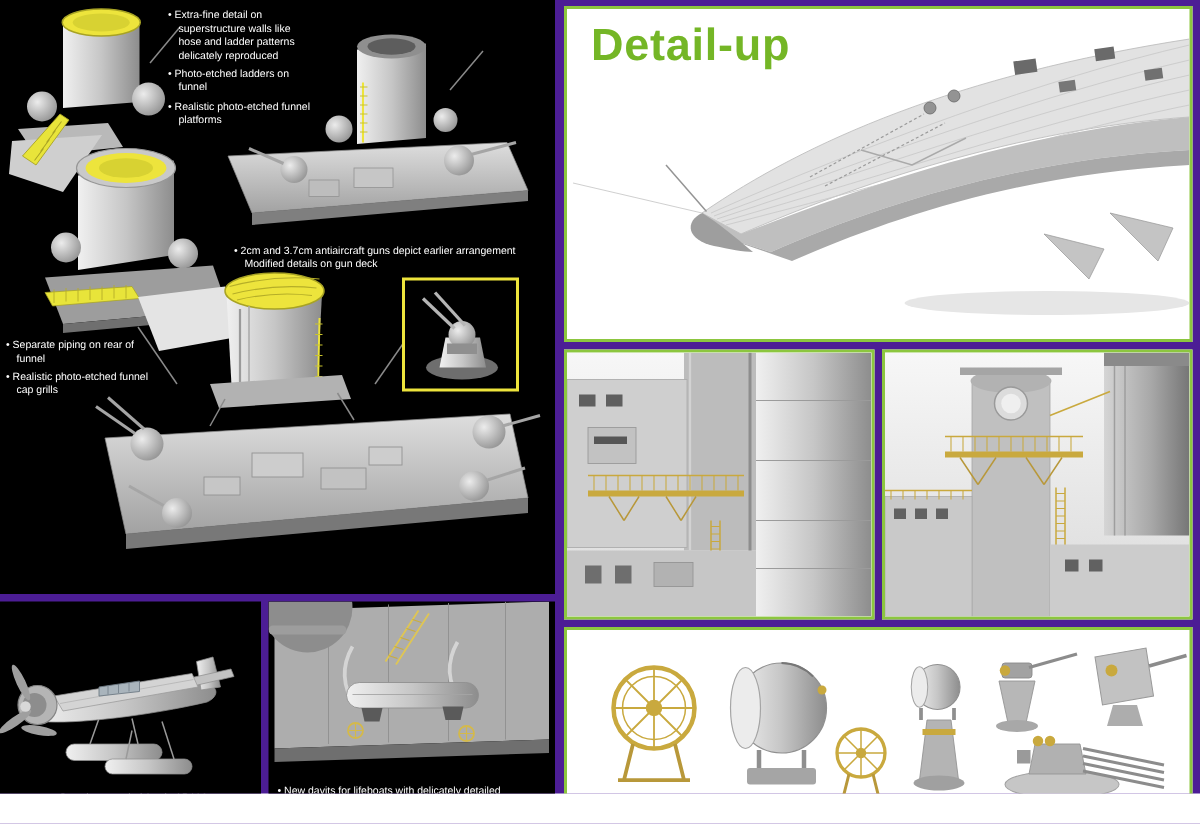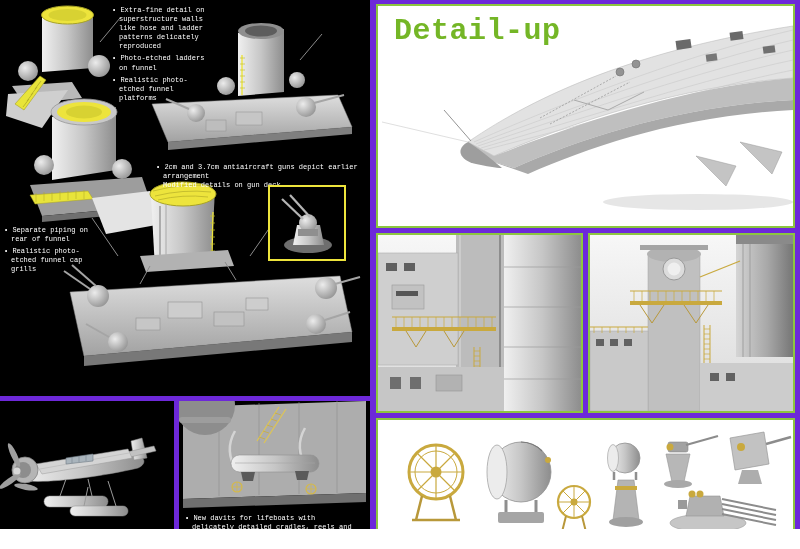--- a/index.html
+++ b/index.html
@@ -1,17 +1,17 @@
 <!DOCTYPE html>
 <html style="--accent-green: #74b626; --panel-border-green: #8cc63f; --pe-yellow: #ede43c; --pe-gold: #c9a93e; --panel-black: #000000;"><head>
 <meta charset="utf-8">
 <style>
   * { margin:0; padding:0; box-sizing:border-box; }
   html,body { width:800px; height:549px; background:#ffffff; font-family:"Liberation Sans", sans-serif; }
-  .page { position:relative; width:800px; height:529px; background:#6d28d9; overflow:hidden;font-family:Liberation Mono, monospace; }
+  .page { position:relative; width:800px; height:529px; background:#4c1d95; overflow:hidden; }
   .panel { position:absolute; overflow:hidden; }
   .black { background:#000000; }
   .green { background:#ffffff; border:2px solid var(--panel-border-green, #8cc63f); }
   .note { position:absolute; color:#ffffff; font-size:7px; line-height:1.3; }
   .note-item { padding-left:7px; text-indent:-7px; margin-bottom:3px; }
   .note-single { padding-left:7px; text-indent:-7px; white-space:pre-line; }
   .cap { position:absolute; color:#ffffff; font-size:7px; line-height:1.3; padding-left:7px; text-indent:-7px; }
   .cap-center { left:0; right:0; bottom:12px; text-align:center; padding-left:0; text-indent:0; }
   .inset { position:absolute; left:268px; top:185px; width:78px; height:76px; border:2px solid var(--pe-yellow, #ede43c); background:#000; }
   .title { position:absolute; left:16px; top:8px; font-size:30px; font-weight:bold; letter-spacing:0.5px; color:var(--accent-green, #74b626); }

